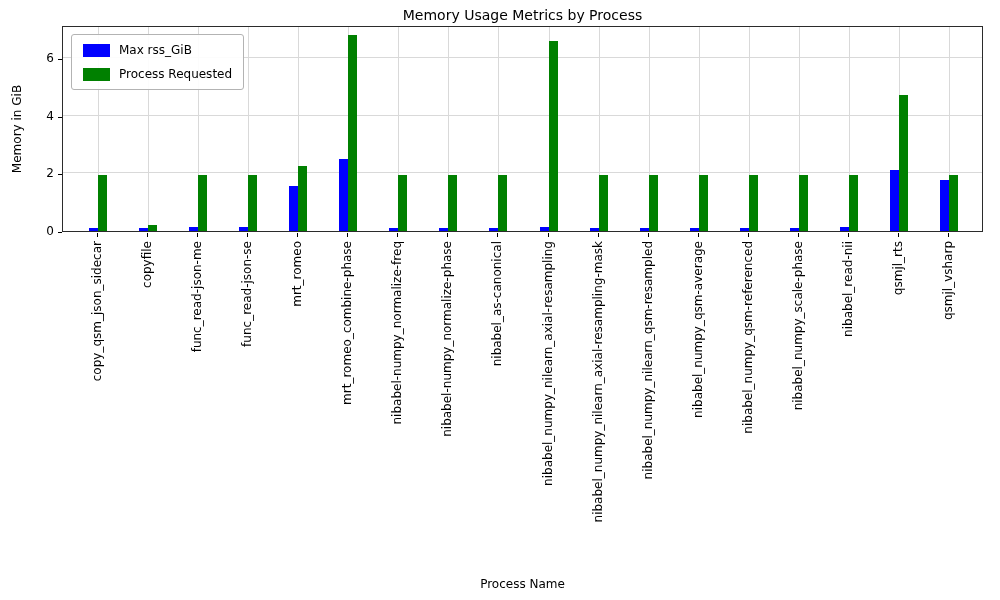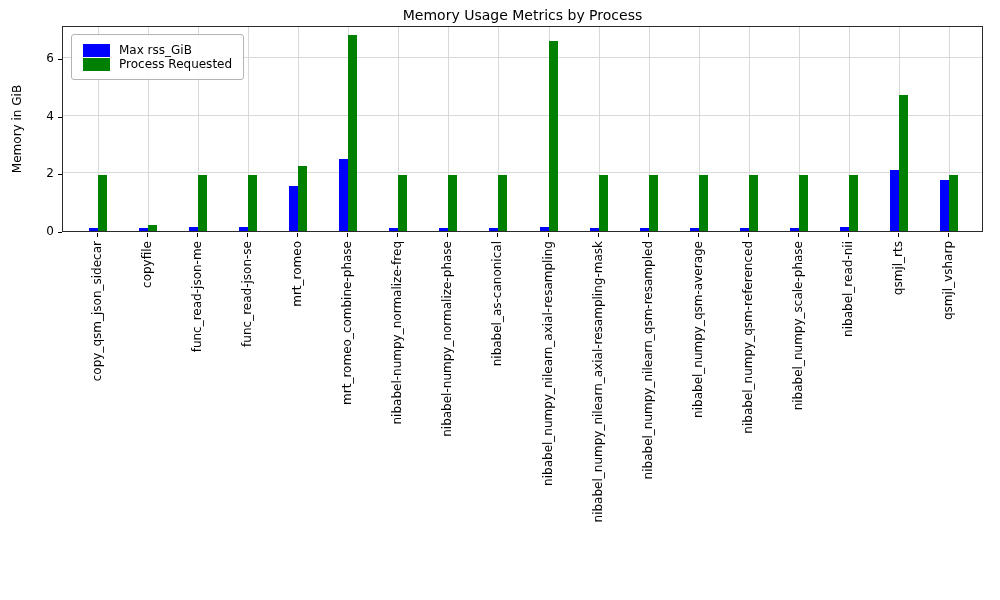--- a/index.html
+++ b/index.html
@@ -20,21 +20,21 @@
 
   .hgrid { position: absolute; left: 0; width: 100%; height: 1px; background: #d9d9d9; }
   .vgrid { position: absolute; top: 0; height: 100%; width: 1px; background: #d9d9d9; }
 
   .bar { position: absolute; bottom: 0; }
 
   .legend {
     position: absolute; left: 8px; top: 7px; z-index: 5;
     background: rgba(255,255,255,0.92);
     border: 1px solid #b3b3b3; border-radius: 3px;
-    padding: 8px 11px; display: flex; flex-direction: column; gap: 0;
+    padding: 8px 11px; display: flex; flex-direction: column; gap: 10px;
   }
   .legend-row { display: flex; align-items: center; gap: 9px; }
   .swatch { width: 27px; height: 13px; display: inline-block; }
   .legend-label { font-size: 12px; white-space: nowrap; }
 
   .ytick-label { position: absolute; left: 26px; width: 28px; text-align: right; font-size: 12px; }
   .ytick-mark  { position: absolute; left: 58px; width: 4px; height: 1px; background: #000; }
 
   .xtick-mark  { position: absolute; top: 233px; width: 1px; height: 4px; background: #000; }
   .xtick-label {
@@ -129,20 +129,21 @@
         <span class="swatch" style="background: rgb(0, 0, 255);"></span>
         <span class="legend-label">Max rss_GiB</span>
       </div>
       <div class="legend-row">
         <span class="swatch" style="background: rgb(0, 128, 0);"></span>
         <span class="legend-label">Process Requested</span>
       </div>
     </div>
     </div>
 
+  <div class="xlabel">Process Name</div>
 
 <div class="ytick-label" style="top: 224px;">0</div>
     <div class="ytick-mark" style="top: 232px;"></div>
     <div class="ytick-label" style="top: 166.297px;">2</div>
     <div class="ytick-mark" style="top: 174.297px;"></div>
     <div class="ytick-label" style="top: 108.594px;">4</div>
     <div class="ytick-mark" style="top: 116.594px;"></div>
     <div class="ytick-label" style="top: 50.8908px;">6</div>
     <div class="ytick-mark" style="top: 58.8908px;"></div>
     <div class="xtick-mark" style="left: 97.038px;"></div>

